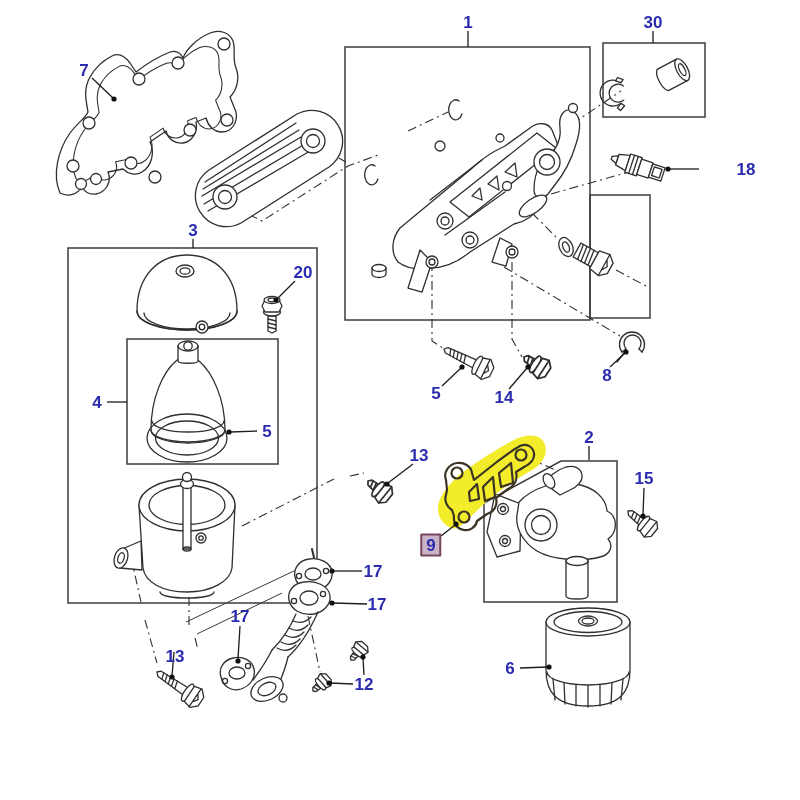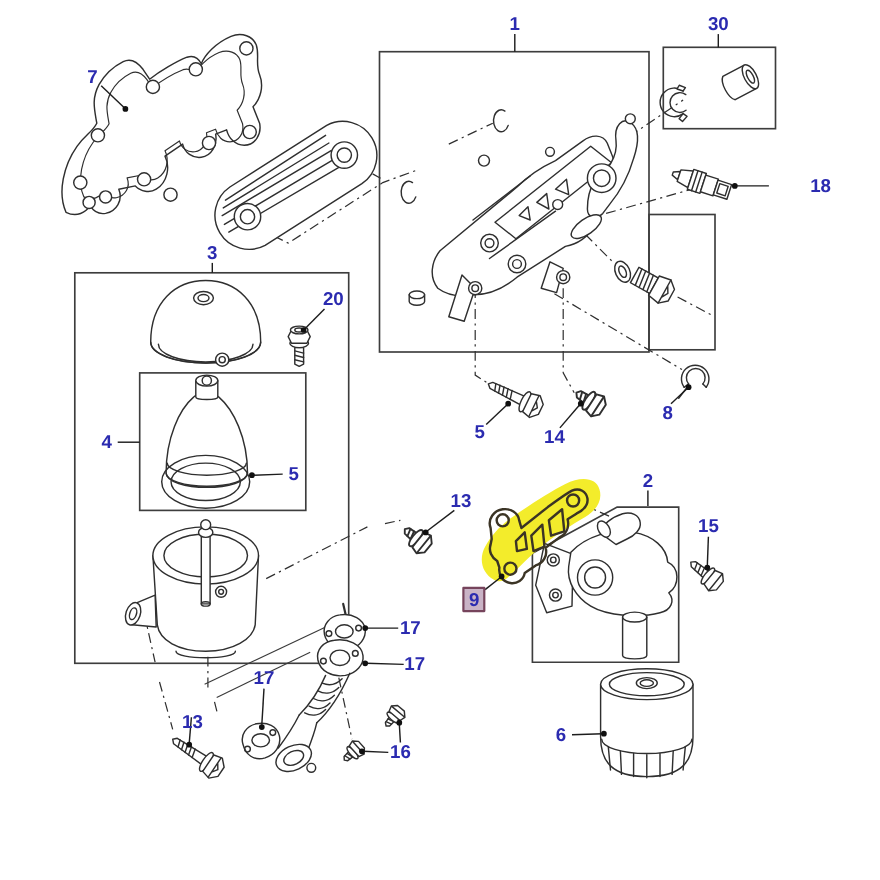--- a/index.html
+++ b/index.html
@@ -380,20 +380,20 @@
   <div class="callout" style="left:510px;top:668px">6</div>
   <div class="callout" style="left:84px;top:70px">7</div>
   <div class="callout" style="left:607px;top:375px">8</div>
   <div class="callout selected" style="left:431px;top:545px">9</div>
   <div class="callout" style="left:436px;top:393px">5</div>
   <div class="callout" style="left:504px;top:397px">14</div>
   <div class="callout" style="left:644px;top:478px">15</div>
   <div class="callout" style="left:175px;top:656px">13</div>
   <div class="callout" style="left:419px;top:455px">13</div>
   <div class="callout" style="left:377px;top:604px">17</div>
-  <div class="callout" style="left:364px;top:684px">16</div>
+  <div class="callout" style="left:364px;top:684px">12</div>
   <div class="callout" style="left:373px;top:571px">17</div>
   <div class="callout" style="left:240px;top:616px">17</div>
   <div class="callout" style="left:746px;top:169px">18</div>
   <div class="callout" style="left:303px;top:272px">20</div>
   <div class="callout" style="left:653px;top:22px">30</div>
 
 </div>
 
 </body></html>

